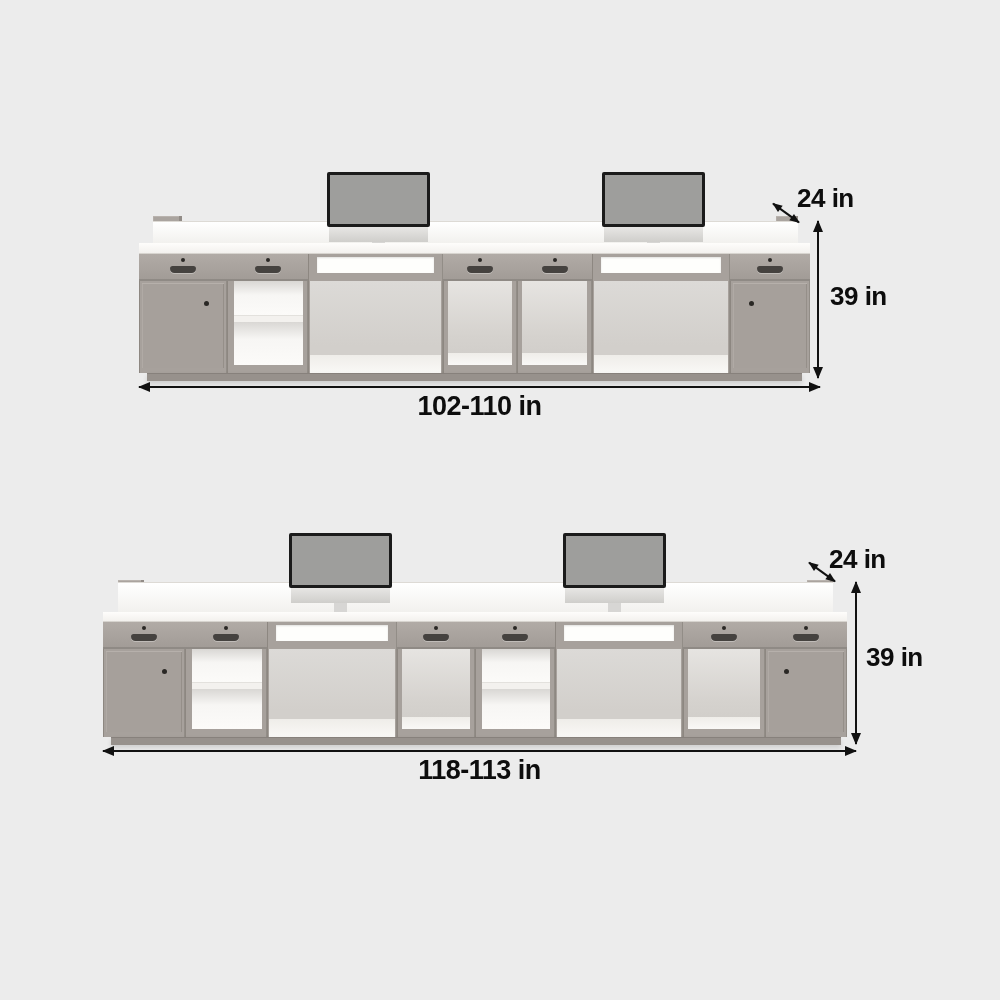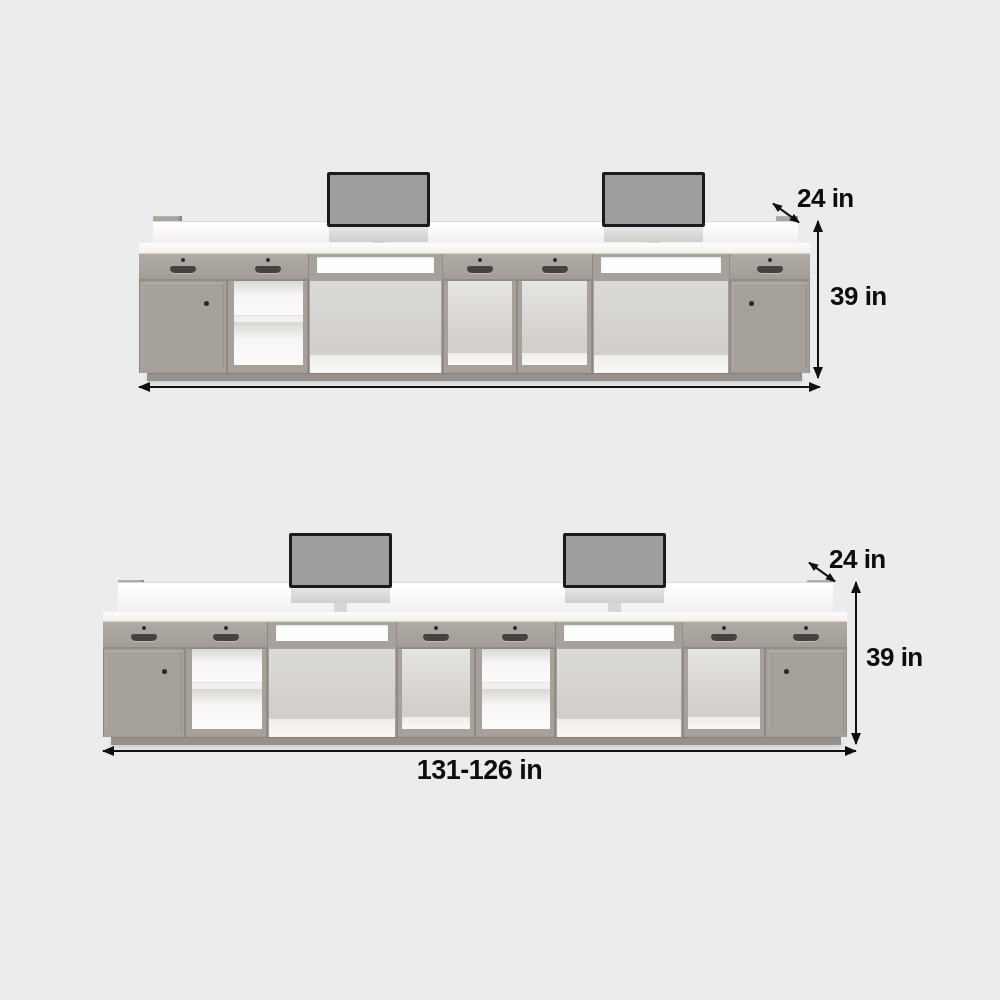--- a/index.html
+++ b/index.html
@@ -128,20 +128,21 @@
         </div>
       </div>
       <div class="abs plinth" style="left: 8px; top: 201px; width: 655px; height: 8px;"></div>
     </section>
 
   <div class="d-arrow" style="left:770px;top:212px;width:32px;"></div>
   <div class="dim-label" style="left:797px;top:185px;">24 in</div>
   <div class="v-arrow" style="left:817px;top:221px;height:157px;"></div>
   <div class="dim-label" style="left:830px;top:283px;">39 in</div>
   <div class="h-arrow" style="left:139px;top:386px;width:681px;"></div>
+  <div class="dim-label width-label" style="left:139px;top:393px;width:681px;">102-110 in</div>
 
   <section class="desk" style="left:103px;top:533px;width:744px;height:212px;">
       <div class="abs hutch-cap" style="left: 15px; top: 47px; width: 26px; height: 32px;"></div>
       <div class="abs hutch-cap" style="left: 704px; top: 47px; width: 26px; height: 32px;"></div>
       <div class="abs hutch-band" style="left: 15px; top: 49px; width: 715px; height: 30px;"></div>
       <div class="abs" style="left: 186px; top: 0px; width: 103px; height: 80px;">
         <div class="abs monitor-screen" style="left: 0px; top: 0px; width: 103px; height: 55px;"></div>
         <div class="abs monitor-chin" style="left: 2px; top: 55px; width: 99px; height: 15px;"></div>
         <div class="abs monitor-neck" style="left: 45px; top: 70px; width: 13px; height: 10px;"></div>
       </div>
@@ -222,15 +223,15 @@
         </div>
       </div>
       <div class="abs plinth" style="left: 8px; top: 204px; width: 730px; height: 8px;"></div>
     </section>
 
   <div class="d-arrow" style="left:806px;top:571px;width:32px;"></div>
   <div class="dim-label" style="left:829px;top:546px;">24 in</div>
   <div class="v-arrow" style="left:855px;top:582px;height:162px;"></div>
   <div class="dim-label" style="left:866px;top:644px;">39 in</div>
   <div class="h-arrow" style="left:103px;top:750px;width:753px;"></div>
-  <div class="dim-label width-label" style="left:103px;top:757px;width:753px;">131-126 in</div>
+  <div class="dim-label width-label" style="left:103px;top:757px;width:753px;">118-113 in</div>
 
 </div>
 
 </body></html>

